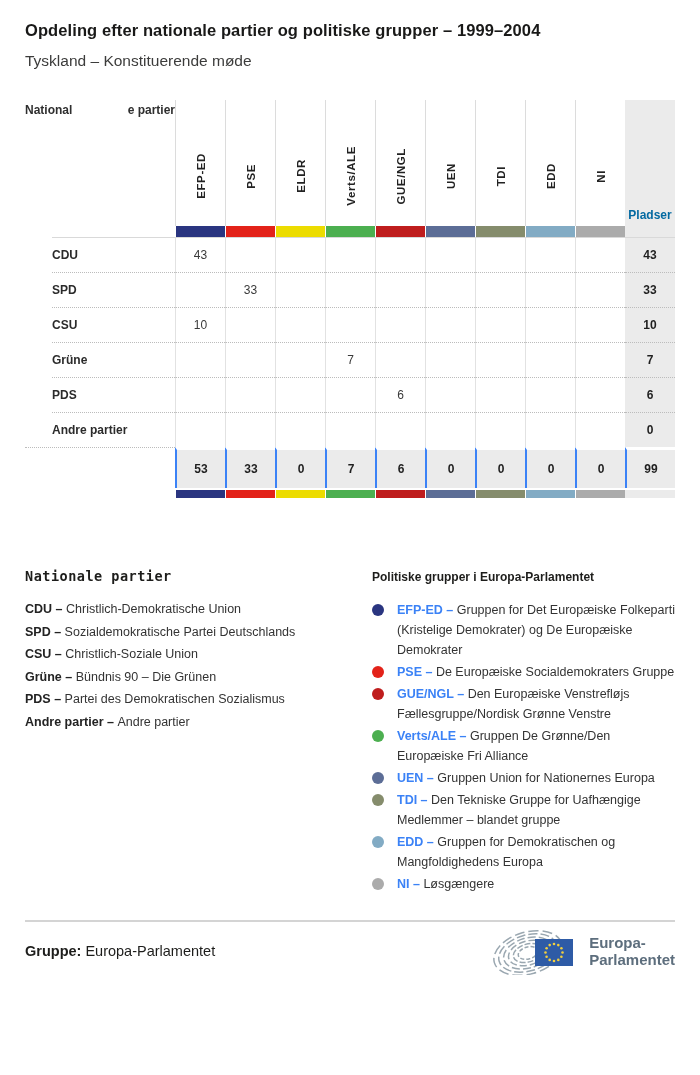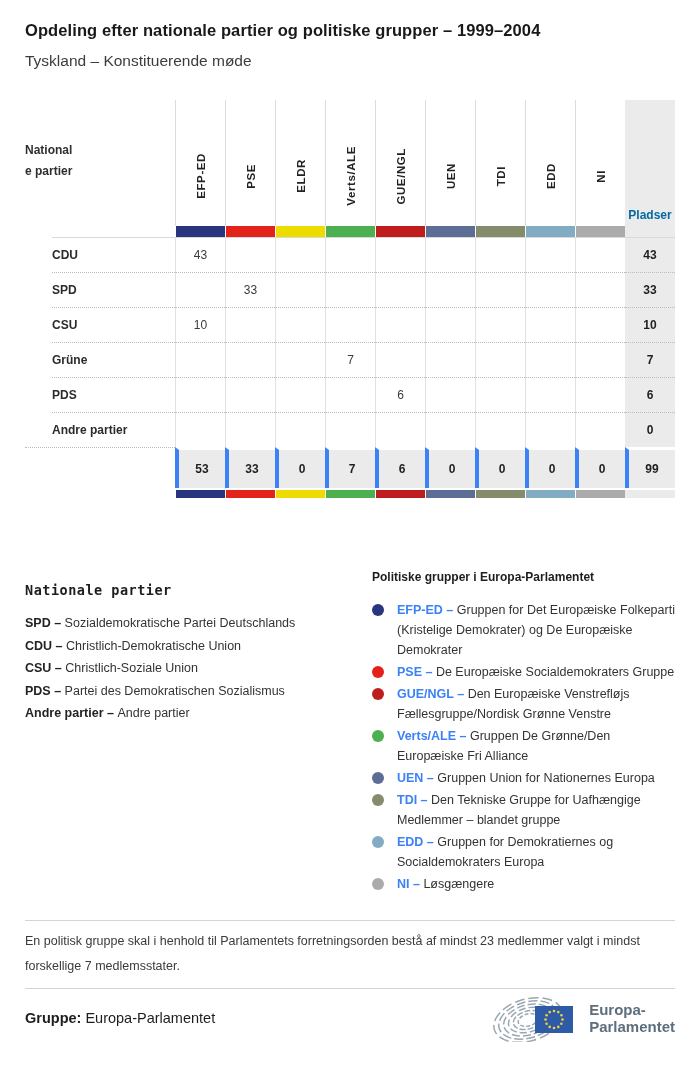--- a/index.html
+++ b/index.html
@@ -8,45 +8,45 @@
     font-family:"Liberation Sans",sans-serif;color:#1d1d1b;position:relative;
   }
   .wrap{padding:0 25px;}
   .title{padding-top:20px;font-size:16.5px;font-weight:bold;color:#191918;letter-spacing:.1px;line-height:21px;}
   .subtitle{margin-top:10px;font-size:15.5px;color:#3c3c3b;line-height:19px;}
 
   
   .seats-table{margin-top:30px;display:grid;grid-template-columns:150px repeat(9,50px) 50px;width:650px;}
   .cell{box-sizing:border-box;}
   .h-cell{height:126px;}
-  .h-corner{display:flex;flex-direction:column;justify-content:center;padding-bottom:4px;
+  .h-corner{display:flex;flex-direction:row;justify-content:space-between;padding-bottom:4px;
             font-weight:bold;font-size:12px;line-height:21px;color:#2f2f2f;}
   .h-group{display:flex;align-items:center;justify-content:center;border-left:1px solid #dcdcdc;}
   .h-group .rot{writing-mode:vertical-rl;transform:rotate(180deg);font-weight:bold;font-size:11.5px;
                 letter-spacing:.6px;color:#222;margin-top:26px;white-space:nowrap;}
   .h-seats{background:#ebebeb;display:flex;align-items:flex-end;justify-content:center;
            padding-bottom:4px;font-weight:bold;font-size:12px;color:#0369a1;}
   .bar-cell{height:11px;border-left:1px solid #ffffff;}
   .seats-bg{background:#ebebeb;height:11px;}
   .d-cell{height:35px;display:flex;align-items:center;justify-content:center;font-size:12px;color:#3a3a3a;}
   .d-label{justify-content:flex-start;font-weight:bold;color:#2b2b2b;font-size:12px;margin-left:27px;}
   .d-val{border-left:1px solid #e2e2e2;}
   .d-seats{background:#ebebeb;font-weight:bold;color:#1f1f1f;}
   .dot-top{border-top:1px dotted #bcbcbc;}
   .solid-top{border-top:1px solid #d9d9d9;}
   .t-cell{height:41px;display:flex;align-items:center;justify-content:center;font-weight:bold;
           font-size:12px;color:#1f1f1f;}
-  .t-gray{background:#ebebeb;border-left:4px solid #3b82f6;border-top:3px solid #ffffff;}
+  .t-gray{background:#ebebeb;border-left:2px solid #3b82f6;border-top:3px solid #ffffff;}
   .t-label{border-top:1px dotted #bcbcbc;}
   .bbar-cell{height:10px;border-left:1px solid #ffffff;border-top:2px solid #ffffff;}
   .bbar-seats{background:#ebebeb;height:10px;border-top:2px solid #ffffff;}
 
   
   .legend{display:flex;margin-top:70px;}
-  .leg-left{width:347px;margin-top:14px;}
+  .leg-left{width:347px;}
   .leg-left h3{font-family:"DejaVu Sans Mono",monospace;font-size:13.5px;font-weight:bold;
                margin:0 0 18px 0;color:#1d1d1b;letter-spacing:.5px;}
   .n-item{font-size:12.5px;color:#333;margin-bottom:8.5px;line-height:14px;}
   .n-item b{color:#232323;}
   .leg-right{width:303px;}
   .leg-right h3{font-size:12px;font-weight:bold;margin:2px 0 16px 0;color:#1d1d1b;}
   .g-item{display:grid;grid-template-columns:25px 1fr;margin-bottom:2px;font-size:12.5px;
           line-height:20px;color:#333;}
   .g-dot{width:12px;height:12px;border-radius:50%;margin-top:4px;}
   .g-item b{color:#3b82f6;}
@@ -200,23 +200,24 @@
       <div class="cell bbar-cell" style="background: rgb(133, 140, 108);"></div>
       <div class="cell bbar-cell" style="background: rgb(130, 171, 196);"></div>
       <div class="cell bbar-cell" style="background: rgb(171, 171, 171);"></div>
       <div class="cell bbar-seats"></div>
     </div>
 
   <div class="legend">
     <div class="leg-left">
       <h3>Nationale partier</h3>
       <div>
+          <div class="n-item"><b>CDU – </b><span>Christlich-Demokratische Union</span></div>
           <div class="n-item"><b>SPD – </b><span>Sozialdemokratische Partei Deutschlands</span></div>
-          <div class="n-item"><b>CDU – </b><span>Christlich-Demokratische Union</span></div>
           <div class="n-item"><b>CSU – </b><span>Christlich-Soziale Union</span></div>
+          <div class="n-item"><b>Grüne – </b><span>Bündnis 90 – Die Grünen</span></div>
           <div class="n-item"><b>PDS – </b><span>Partei des Demokratischen Sozialismus</span></div>
           <div class="n-item"><b>Andre partier – </b><span>Andre partier</span></div>
         </div>
     </div>
     <div class="leg-right">
       <h3>Politiske grupper i Europa-Parlamentet</h3>
       <div>
           <div class="g-item">
             <div class="g-dot" style="background: rgb(42, 53, 128);"></div>
             <div class=""><b>EFP-ED – </b><span>Gruppen for Det Europæiske Folkeparti (Kristelige Demokrater) og De Europæiske Demokrater</span></div>
@@ -236,33 +237,32 @@
           <div class="g-item">
             <div class="g-dot" style="background: rgb(92, 109, 150);"></div>
             <div class=""><b>UEN – </b><span>Gruppen Union for Nationernes Europa</span></div>
           </div>
           <div class="g-item">
             <div class="g-dot" style="background: rgb(133, 140, 108);"></div>
             <div class=""><b>TDI – </b><span>Den Tekniske Gruppe for Uafhængige Medlemmer – blandet gruppe</span></div>
           </div>
           <div class="g-item">
             <div class="g-dot" style="background: rgb(130, 171, 196);"></div>
-            <div class=""><b>EDD – </b><span>Gruppen for Demokratiernes og Socialdemokraters Europa</span></div>
+            <div class=""><b>EDD – </b><span>Gruppen for Demokratischen og Mangfoldighedens Europa</span></div>
           </div>
           <div class="g-item">
             <div class="g-dot" style="background: rgb(171, 171, 171);"></div>
             <div class=""><b>NI – </b><span>Løsgængere</span></div>
           </div>
         </div>
     </div>
   </div>
 
   <div class="note-sec">
     <hr class="rule">
-    <p class="note">En politisk gruppe skal i henhold til Parlamentets forretningsorden bestå af mindst 23 medlemmer valgt i mindst forskellige 7 medlemsstater.</p>
     <hr class="rule">
   </div>
 
   <div class="src-row">
     <div class="kilde">
       <b>Gruppe:</b><span>Europa-Parlamentet</span>
     </div>
     <div class="logo">
       <svg width="96" height="48" viewBox="0 0 96 48">
         <g transform="translate(42,26) rotate(-16)" fill="none" stroke="#9aa7b0" stroke-width="1.5">

